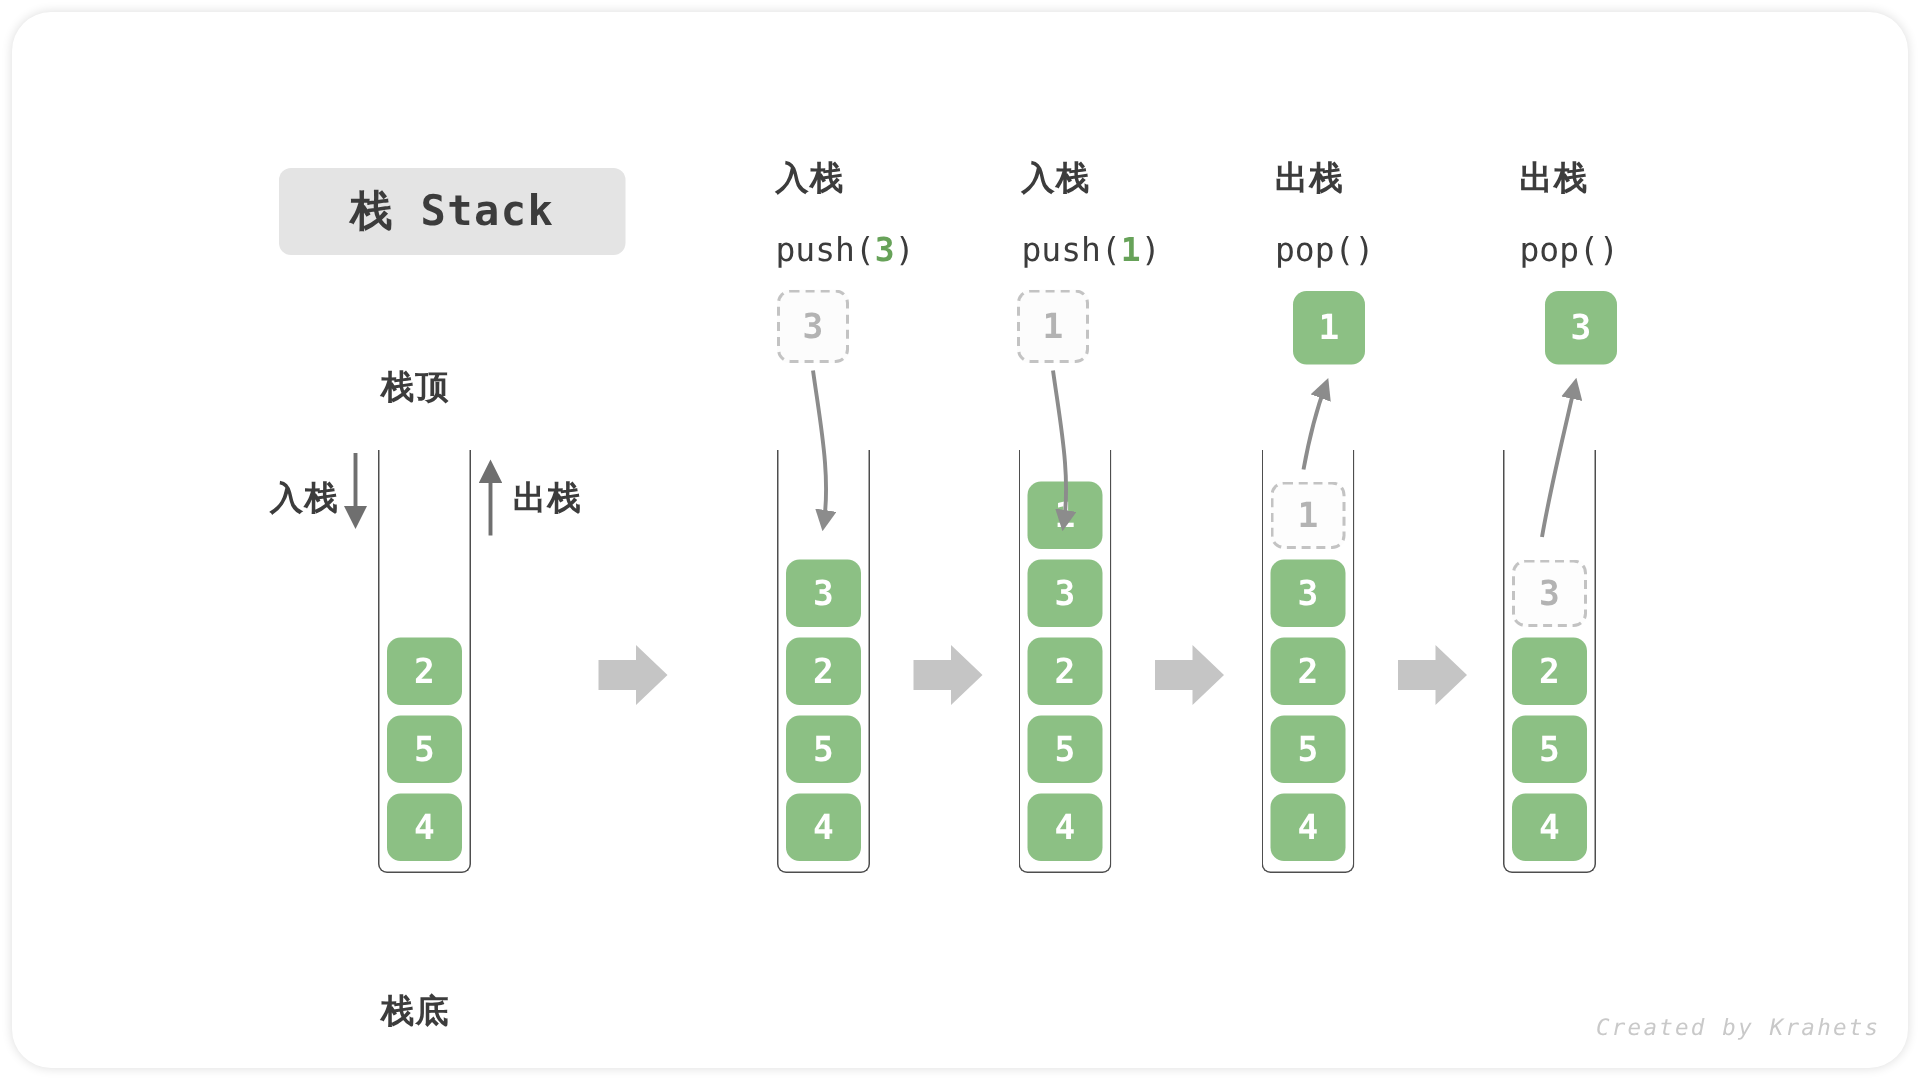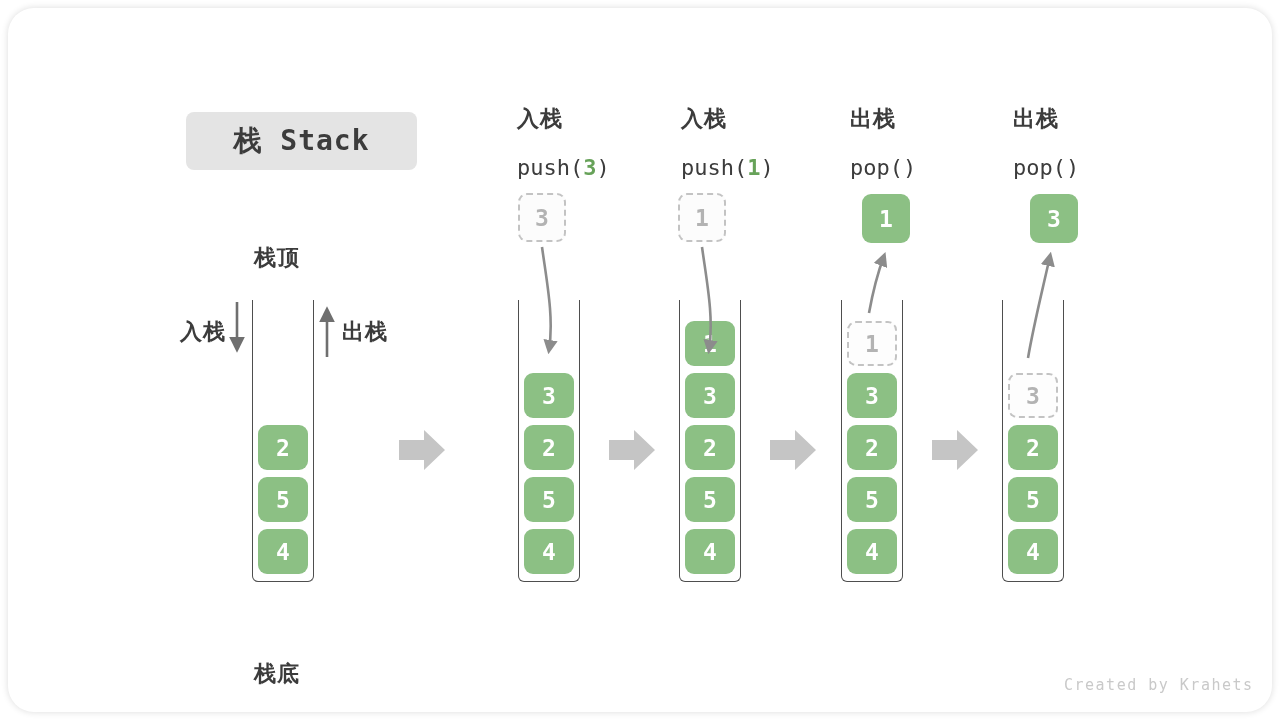--- a/index.html
+++ b/index.html
@@ -46,21 +46,21 @@
           justify-content: center; font-family: "DejaVu Sans Mono", monospace;
           font-size: 23px; font-weight: 600; }
   .cell.ghost { background: #fdfdfd; border: 2px dashed #c3c3c3; color: #b3b3b3; }
 
   
   svg.overlay { position: absolute; left: 0; top: 0; width: 1280px; height: 720px;
                 pointer-events: none; }
 
   .watermark { position: absolute; left: 1064px; top: 676px;
                font-family: "DejaVu Sans Mono", monospace; font-size: 15px;
-               letter-spacing: 1.5px; color: #c9c9c9; white-space: nowrap; }
+               letter-spacing: 1.5px; color: #c9c9c9; white-space: nowrap; font-style: italic; }
 </style>
 </head>
 <body>
 
 <div class="card"></div>
 
 <div class="title-box">
   <span>栈 Stack</span>
 </div>
 

